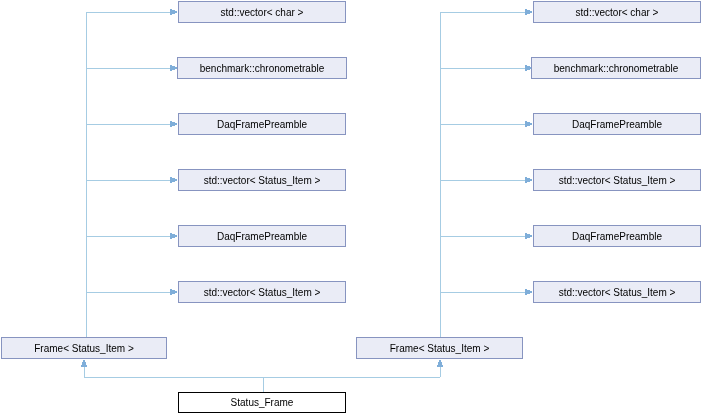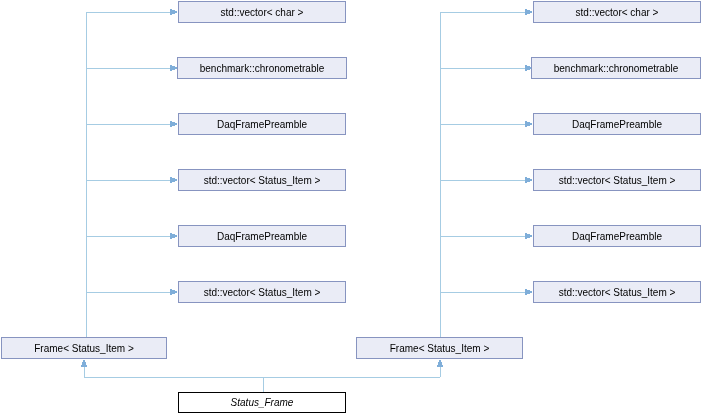--- a/index.html
+++ b/index.html
@@ -35,21 +35,20 @@
     white-space: nowrap;
     background: var(--node-fill, #EAECF6);
     border: 1px solid var(--node-border, #8794C0);
     cursor: pointer;
   }
   .node.root {
     background: var(--root-fill, #ffffff);
     border: 1px solid var(--root-border, #000000);
     height: 21px;
     cursor: default;
-    font-style: italic;
   }
   svg line {
     stroke: var(--edge-line, #A6CCE3);
     stroke-width: 1;
   }
   svg polygon {
     fill: var(--edge-arrow, #7FAED9);
     stroke: none;
   }
 </style>

